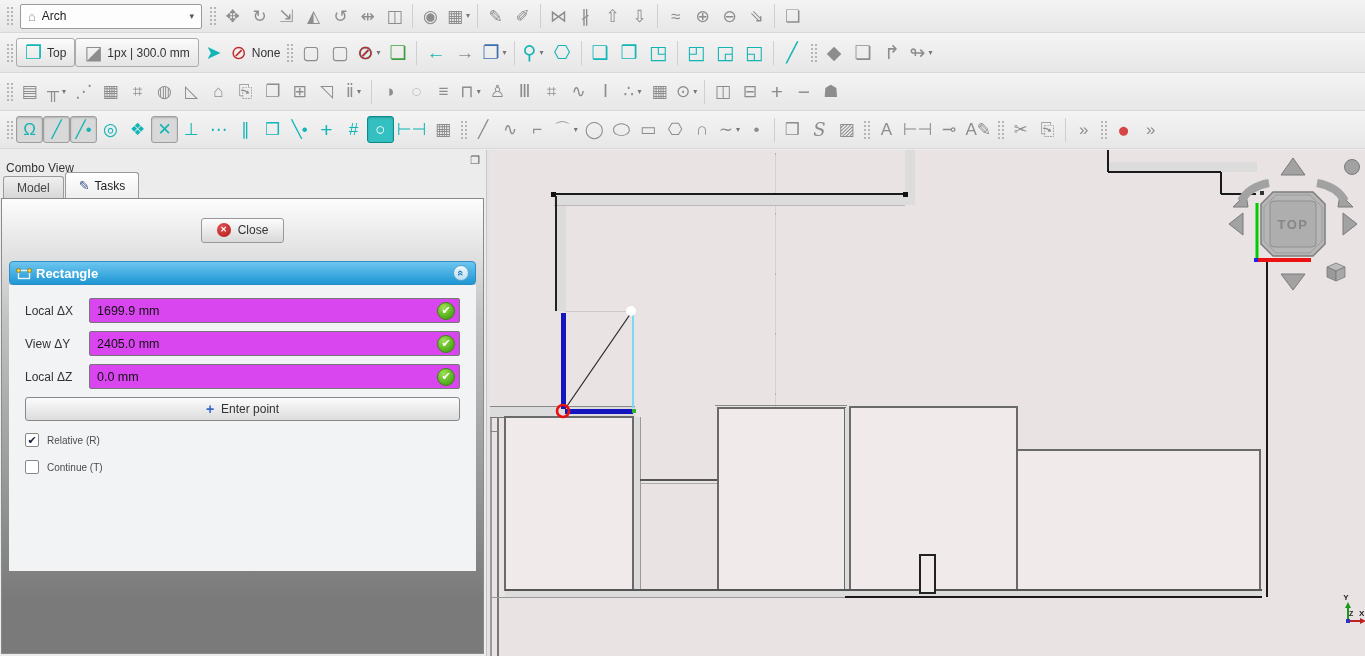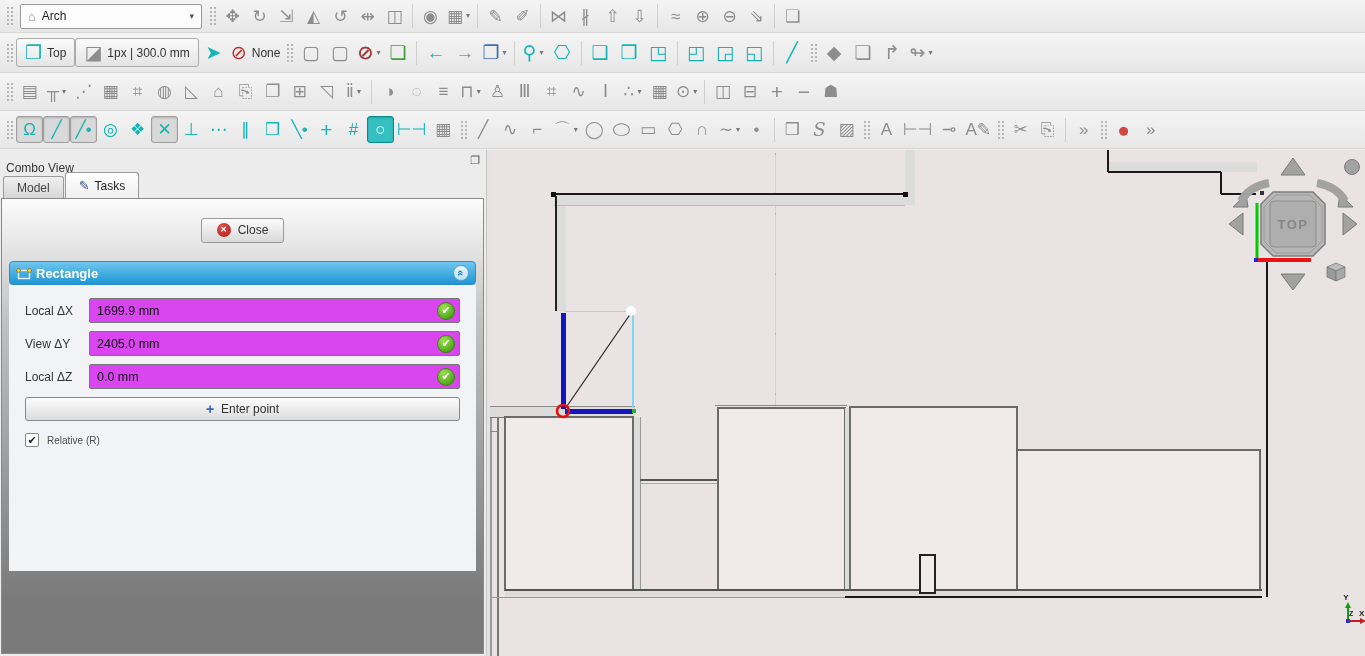--- a/index.html
+++ b/index.html
@@ -533,20 +533,24 @@
       <button class="enter-btn">
         <span class="enter-ic">+</span>
         <span>Enter point</span>
       </button>
       <div>
 
       <div class="cb-row checked">
             <span class="cb-box">✔</span>
             <span class="cb-label">Relative (R)</span>
           </div>
+          <div class="cb-row">
+            <span class="cb-box"></span>
+            <span class="cb-label">Continue (T)</span>
+          </div>
         </div>
     </div>
   </div>
 </div>
 
 <div class="splitter"></div>
 
 <div class="viewport">
 <svg width="875" height="506" viewBox="0 0 875 506" shape-rendering="crispEdges">
   <g>

